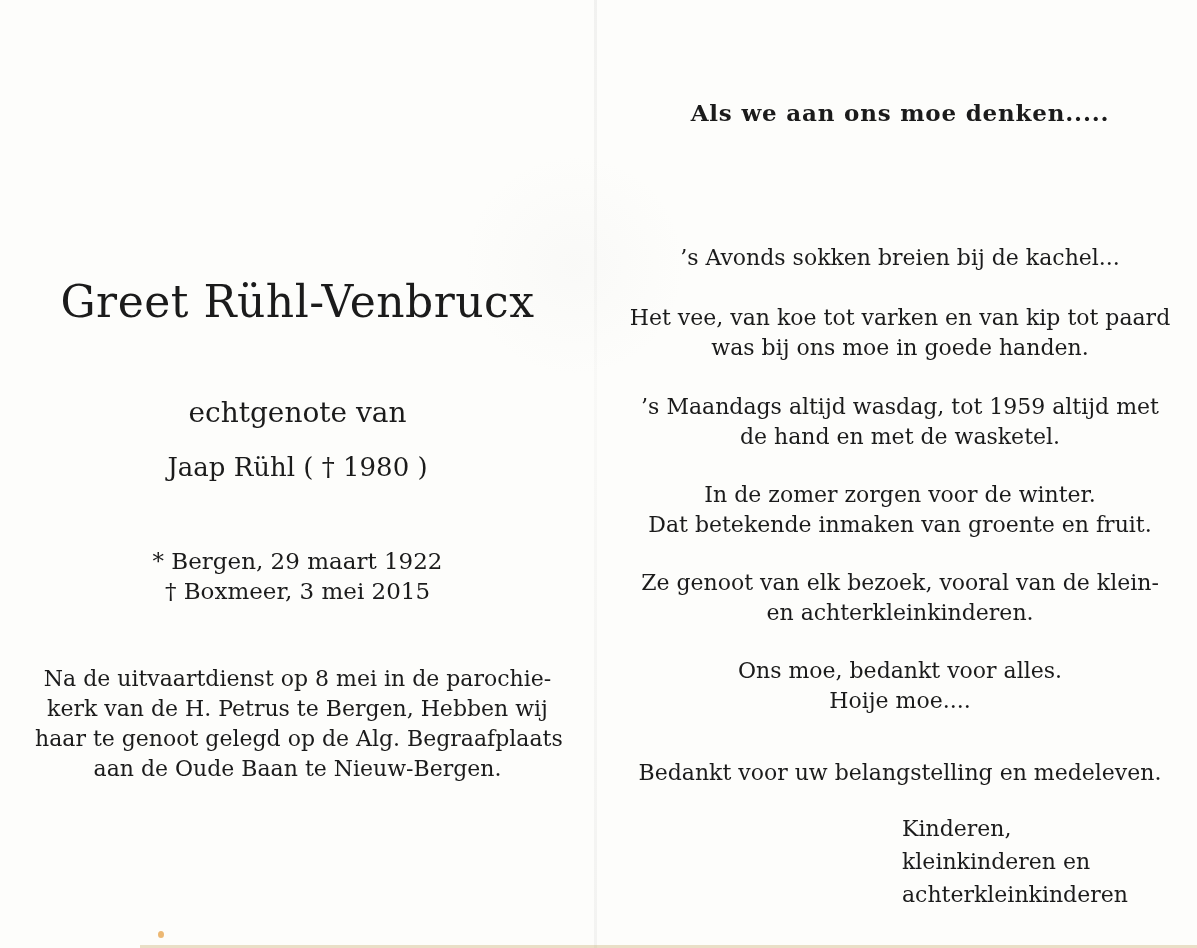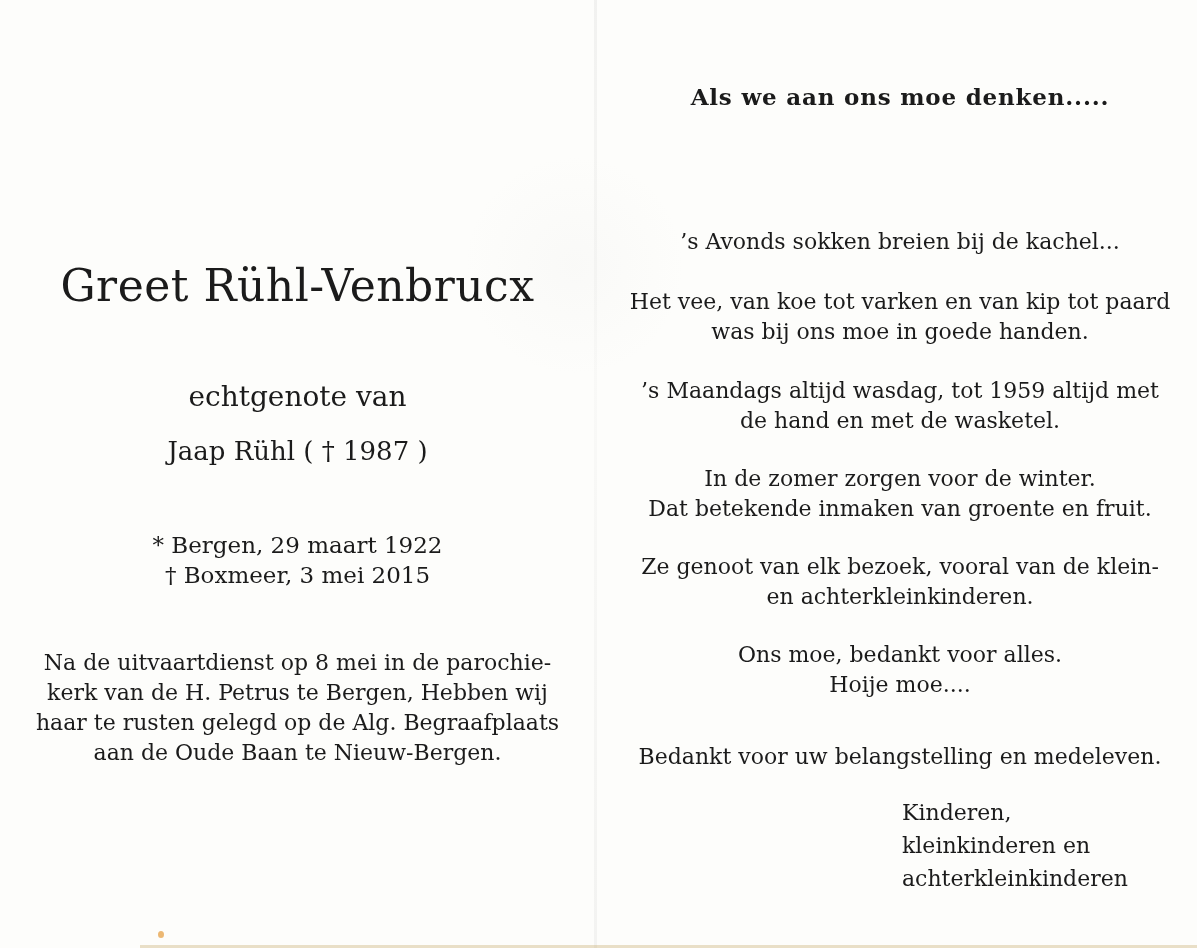--- a/index.html
+++ b/index.html
@@ -17,21 +17,21 @@
     width: 1197px;
     height: 948px;
     font-family: "DejaVu Serif", serif;
     color: #1b1b1b;
     background:
       radial-gradient(circle at 48% 28%, rgba(190,190,190,0.06), transparent 12%),
       #fdfdfb;
   }
   .page {
     position: absolute;
-    top: 0;
+    top: 16px;
     height: 786px;
   }
   .page-left  { left: 35px;  width: 525px; }
   .page-right { left: 610px; width: 580px; }
   .block {
     position: absolute;
     left: 0;
     width: 100%;
     text-align: center;
   }
@@ -94,29 +94,29 @@
   }
 </style>
 </head>
 <body>
 
 <div class="card">
 
   <div class="page page-left">
     <div class="block name line">Greet Rühl-Venbrucx</div>
     <div class="block relation line">echtgenote van</div>
-    <div class="block spouse line">Jaap Rühl ( † 1987 )</div>
+    <div class="block spouse line">Jaap Rühl ( † 1980 )</div>
     <div class="block dates">
       <div class="line">* Bergen, 29 maart 1922</div>
       <div class="line">† Boxmeer, 3 mei 2015</div>
     </div>
     <div class="block burial">
       <div class="line">Na de uitvaartdienst op 8 mei in de parochie-</div>
       <div class="line">kerk van de H. Petrus te Bergen, Hebben wij</div>
-      <div class="line">haar te rusten gelegd op de Alg. Begraafplaats</div>
+      <div class="line">haar te genoot gelegd op de Alg. Begraafplaats</div>
       <div class="line">aan de  Oude Baan te Nieuw-Bergen.</div>
     </div>
   </div>
 
   <div class="page page-right">
     <div class="block poem-title line">Als we aan ons moe denken.....</div>
 
 
     <div class="block para p1">
       <div class="line">’s Avonds sokken breien bij de kachel...</div>

